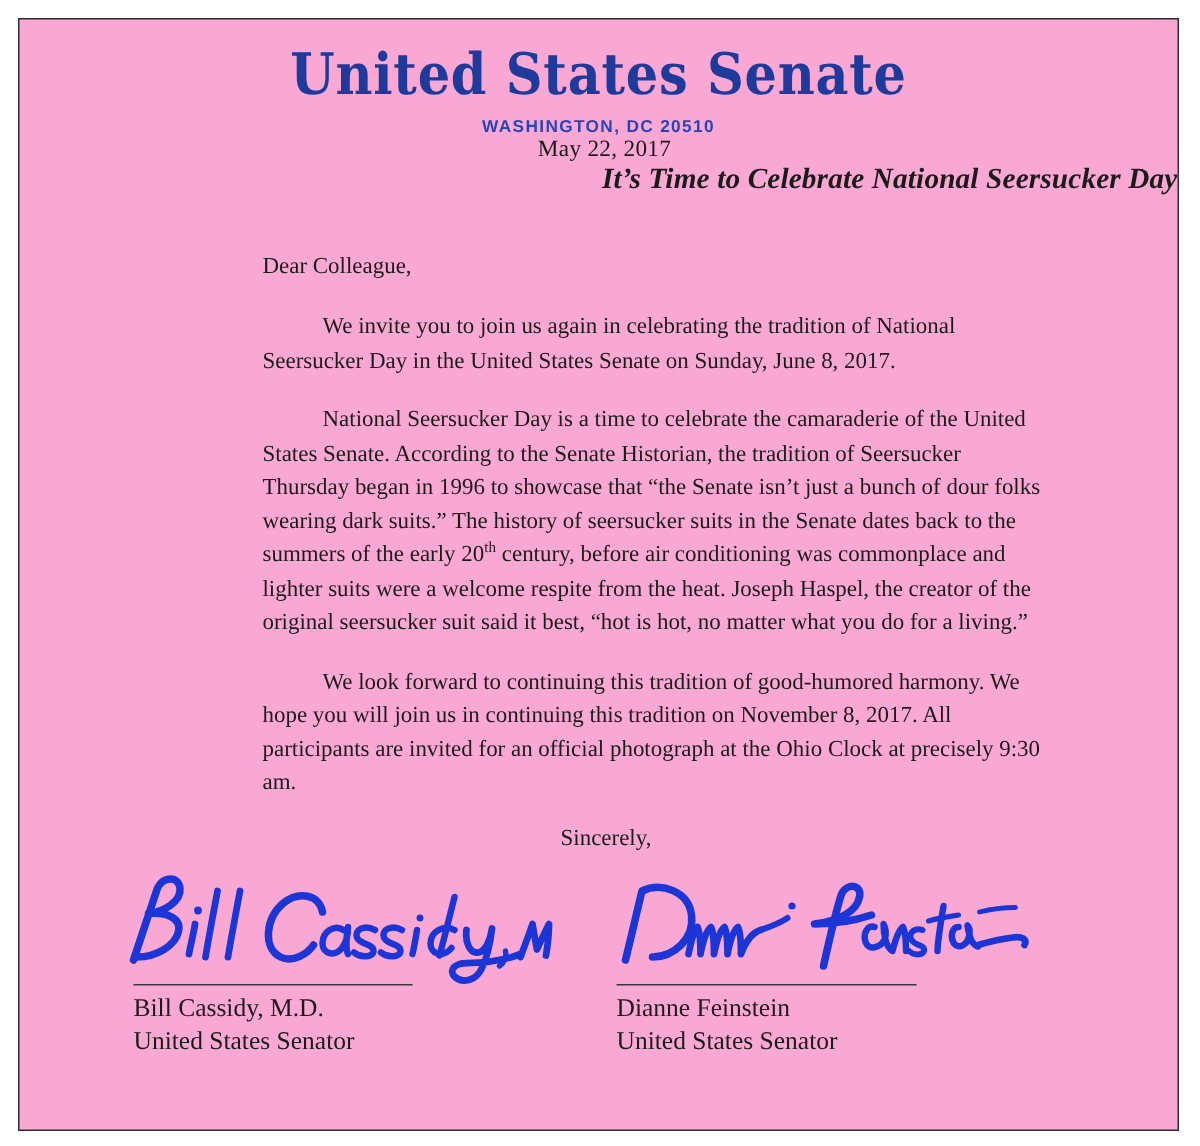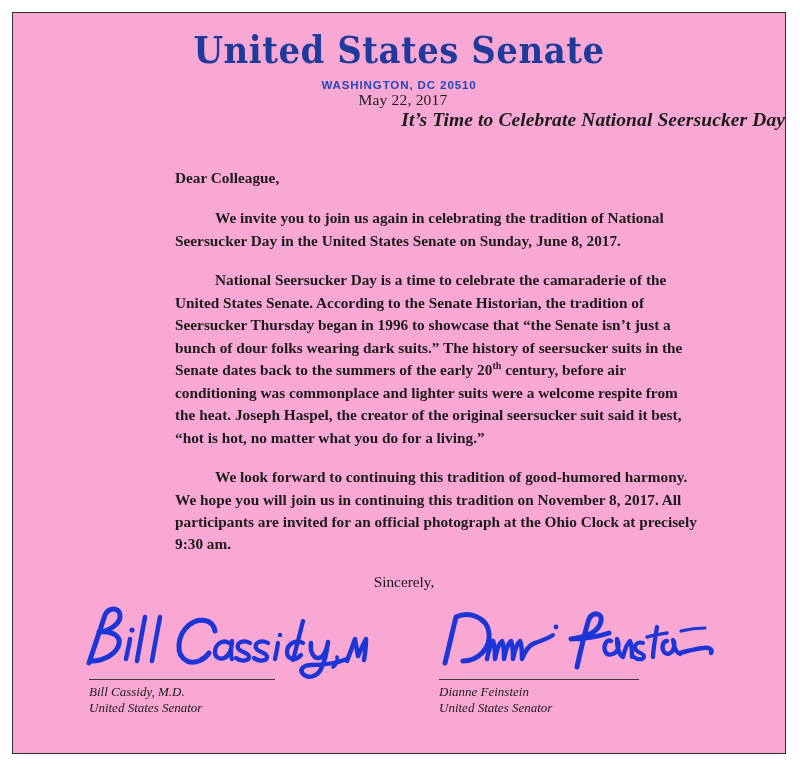--- a/index.html
+++ b/index.html
@@ -74,21 +74,20 @@
 
   
   .body-block {
     margin: 0 auto;
     margin-top: 36px;
     width: 600px;
     padding-left: 76px;
     font-size: 15.3px;
     line-height: 1.47;
     text-align: left;
-    font-weight: bold;
   }
   .salutation { margin: 0 0 18px 0; }
   .para {
     margin: 0 0 17px 0;
     text-indent: 40px;
   }
   .para sup {
     font-size: 0.66em;
     vertical-align: super;
     line-height: 0;
@@ -105,21 +104,21 @@
   .sig-area {
     position: relative;
     margin-top: 10px;
     height: 150px;
   }
   .sig-col {
     position: absolute;
     top: 0;
   }
   .sig-col.left  { left: 62px;  width: 330px; }
-  .sig-col.right { left: 412px; width: 330px; }
+  .sig-col.right { left: 384px; width: 330px; }
 
   .sig-ink {
     position: relative;
     height: 78px;
   }
   .sig-ink svg {
     position: absolute;
     left: 0;
     top: 0;
     overflow: visible;
@@ -127,24 +126,23 @@
   .sig-rule {
     height: 0;
     border-top: 1.5px solid #3a3a3a;
     position: relative;
     z-index: 1;
   }
   .sig-col.left  .sig-rule { width: 186px; margin-left: 14px; }
   .sig-col.right .sig-rule { width: 200px; margin-left: 14px; }
 
   .sig-name, .sig-title {
-    font-size: 13px;
+    font-size: 17px;
     line-height: 1.26;
     margin-left: 14px;
-    font-style: italic;
   }
   .sig-name { margin-top: 4px; }
 </style>
 </head>
 <body>
 
 <div id="page">
 
   <div class="letterhead">
     <div class="senate-wordmark">United States Senate</div>

